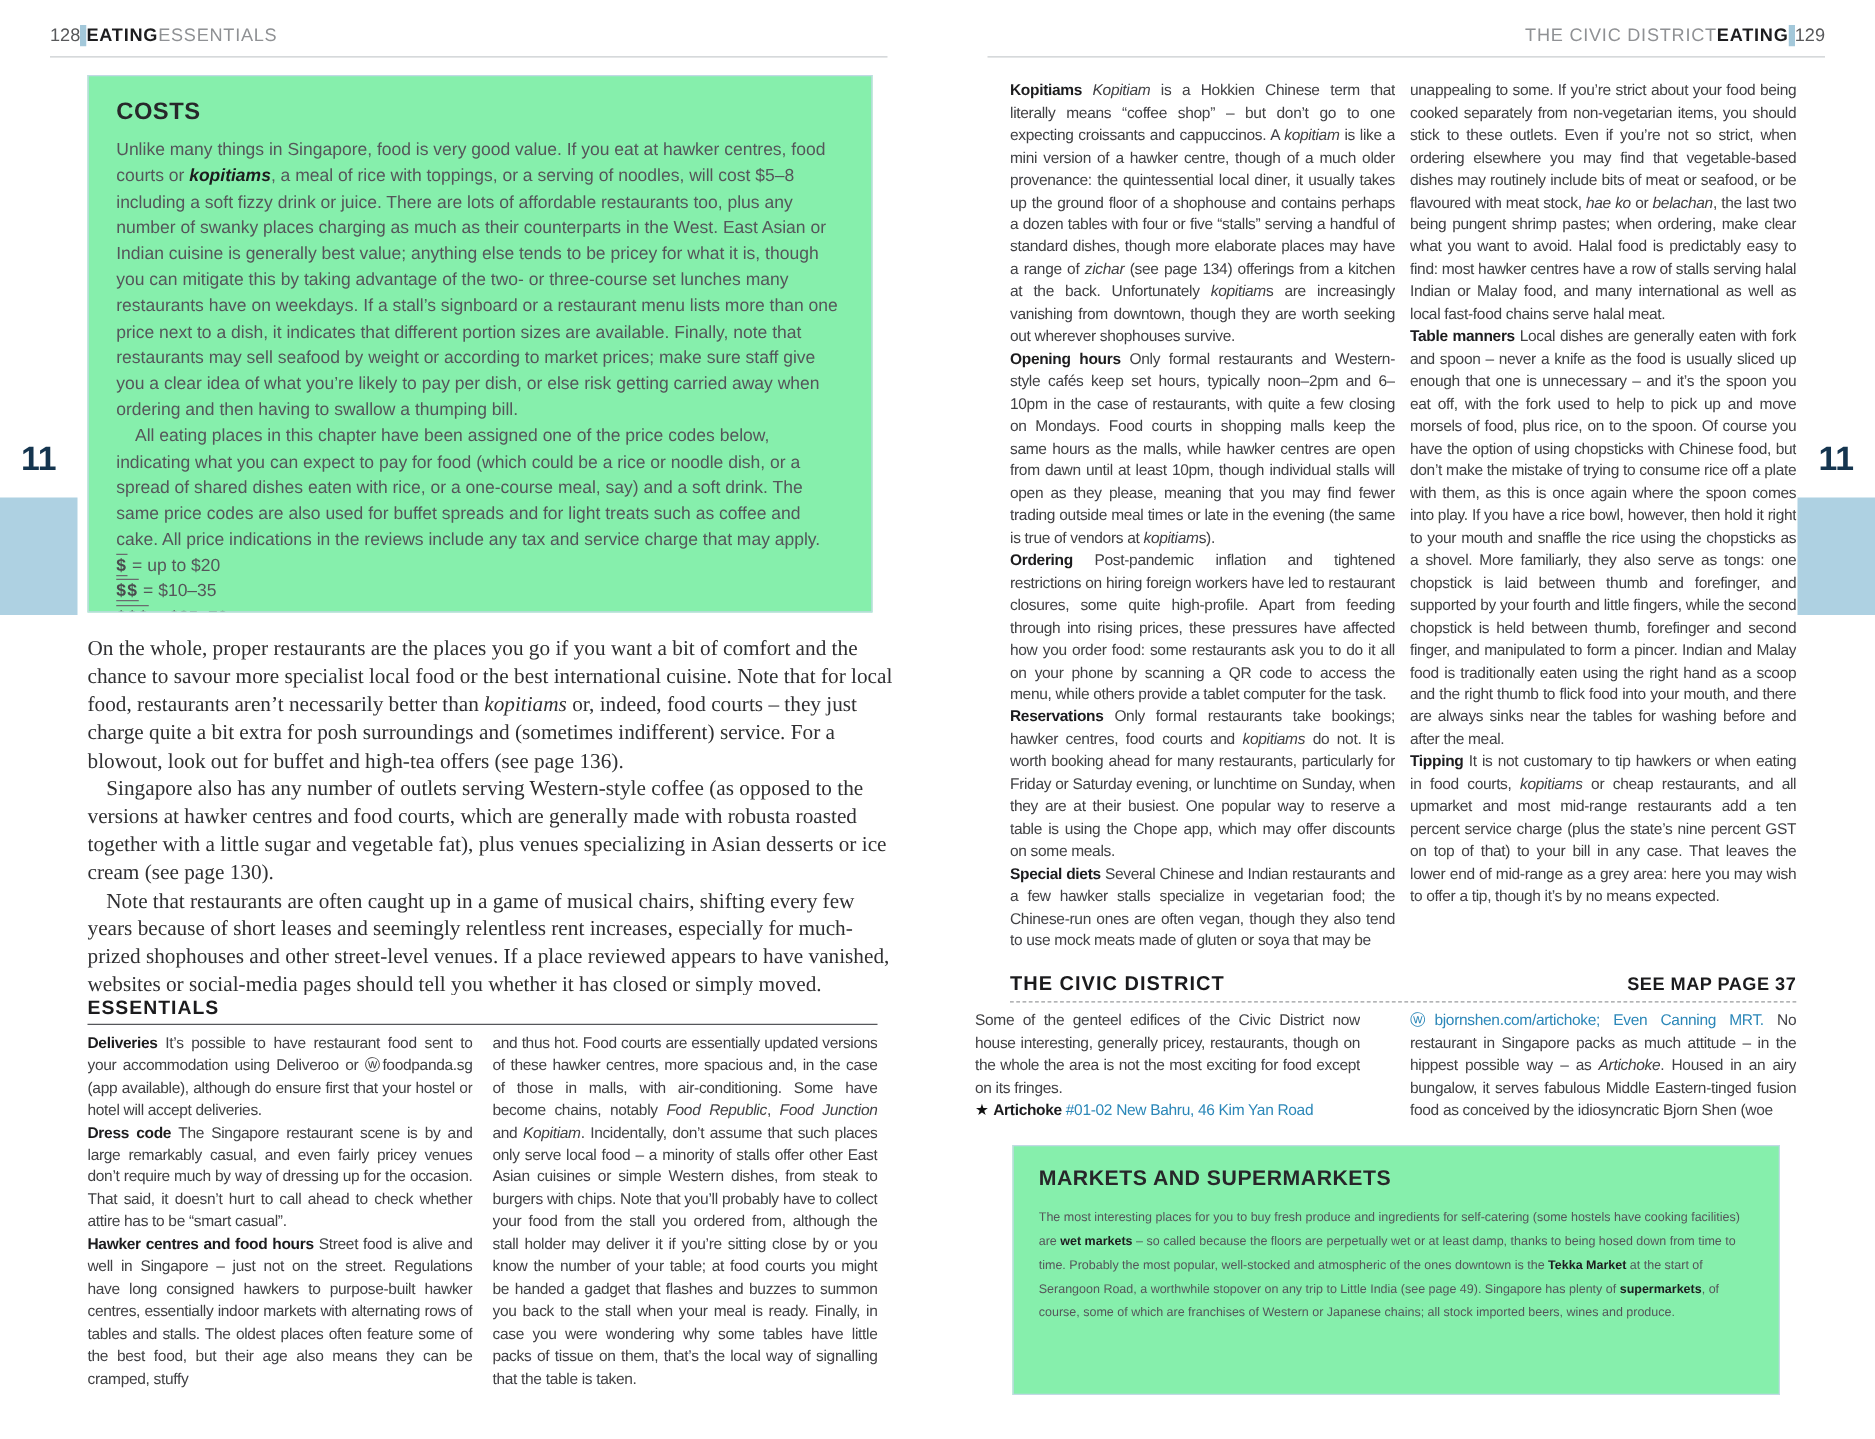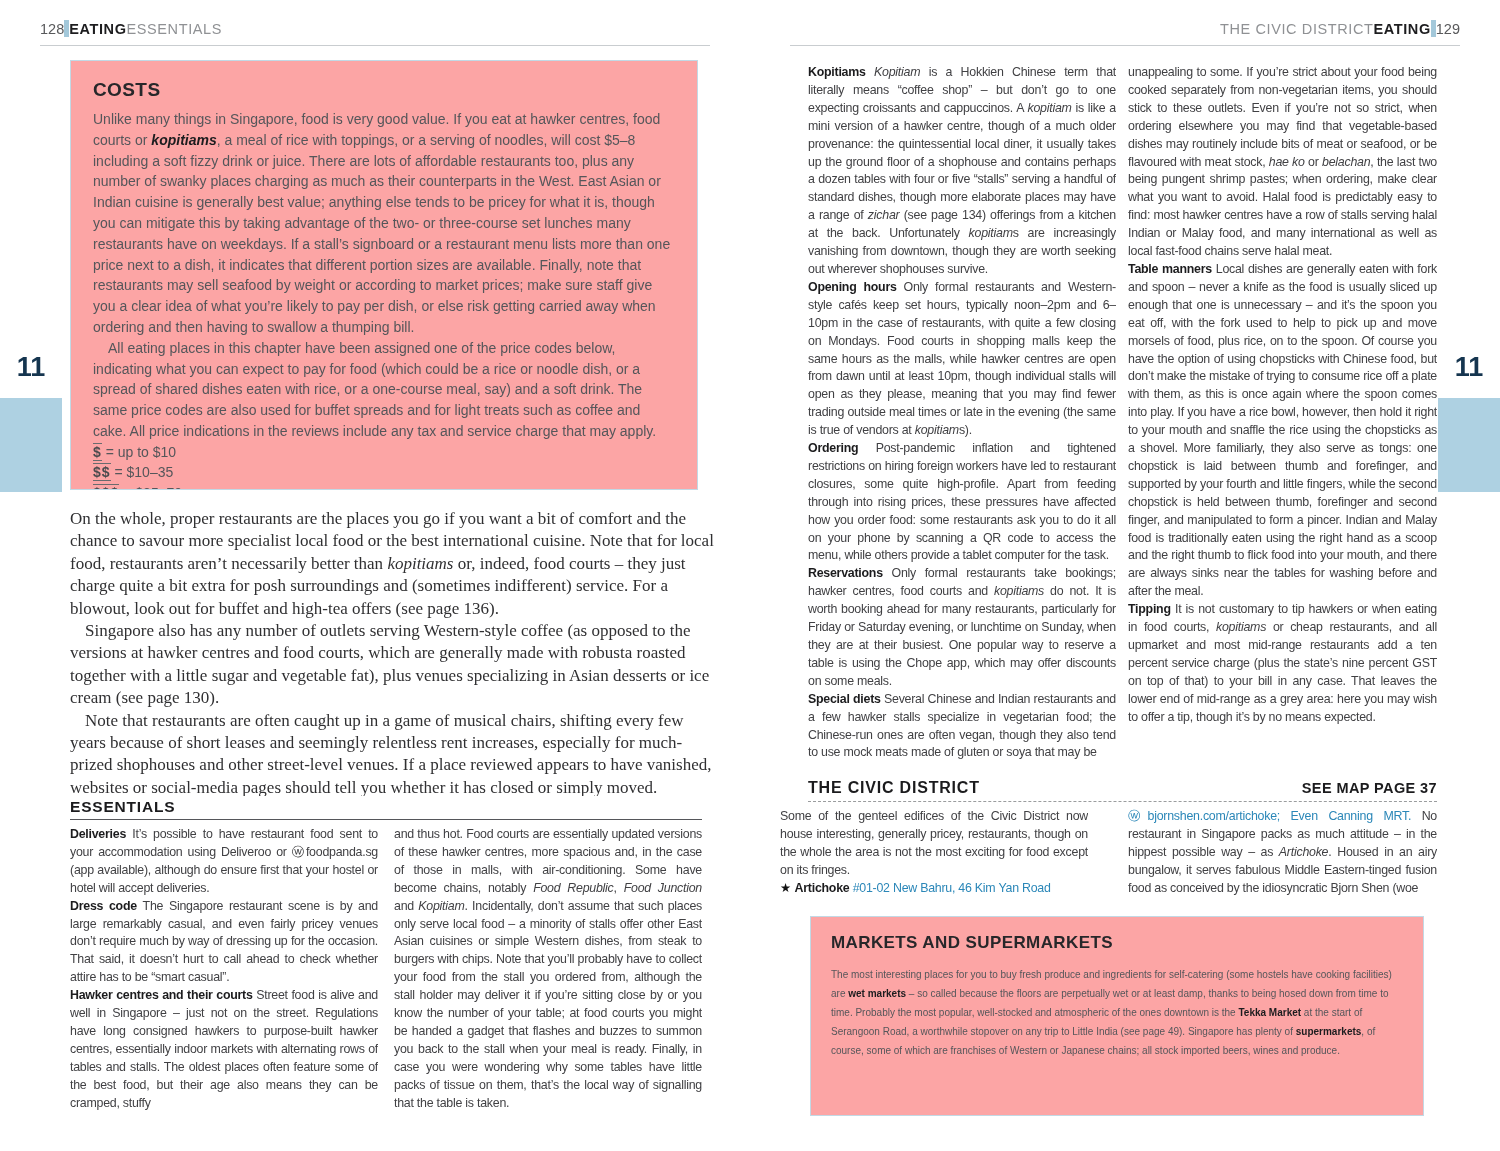--- a/index.html
+++ b/index.html
@@ -15,21 +15,21 @@
   .hdr .bar{width:5px;height:17px;background:#a3c8da;display:inline-block;}
   .hdr .bold{font-weight:700;color:#1d1d1f;}
   .hdr .light{color:#8f9194;}
   .hdr-rule{height:0;border-top:1px solid #c9cdd0;}
 
   
   .tab-num{font-weight:700;font-size:27px;color:#15354f;text-align:center;width:62px;}
   .tab-block{width:62px;height:94px;background:#aed1e2;}
 
   
-  .bluebox{background:#fca5a5;border:1px solid #c2d9e5;box-sizing:border-box;overflow:hidden;}
+  .bluebox{background:#86efac;border:1px solid #c2d9e5;box-sizing:border-box;overflow:hidden;}
   .bluebox h2{margin:0 0 8px 0;font-size:19px;font-weight:800;color:#27272a;letter-spacing:.4px;}
   .boxbody{font-size:14px;line-height:20.8px;color:#55565a;text-align:left;}
   .boxbody p{margin:0;}
   .ind{text-indent:15px;}
 
   .pcode-line{font-size:14px;line-height:20.5px;color:#55565a;}
   .pcode{font-weight:700;color:#4a4b4e;border-top:1.5px solid #6a6b6e;border-bottom:1.5px solid #6a6b6e;letter-spacing:1px;}
 
   
   .serif{font-family:Liberation Serif, serif;font-size:17px;line-height:22.4px;color:#303032;}
@@ -69,40 +69,40 @@
 <div class="abs hdr-rule" style="left:40px;top:45px;width:670px;"></div>
 
 <div class="abs tab-num" style="left:0;top:352px;">11</div>
 <div class="abs tab-block" style="left:0;top:398px;"></div>
 
 <div class="abs bluebox" style="left:70px;top:60px;width:628px;height:430px;padding:18px 22px;">
   <h2>COSTS</h2>
   <div class="boxbody">
     <p><span>Unlike many things in Singapore, food is very good value. If you eat at hawker centres, food courts or </span><span class="seg-bi">kopitiams</span><span>, a meal of rice with toppings, or a serving of noodles, will cost $5–8 including a soft fizzy drink or juice. There are lots of affordable restaurants too, plus any number of swanky places charging as much as their counterparts in the West. East Asian or Indian cuisine is generally best value; anything else tends to be pricey for what it is, though you can mitigate this by taking advantage of the two- or three-course set lunches many restaurants have on weekdays. If a stall’s signboard or a restaurant menu lists more than one price next to a dish, it indicates that different portion sizes are available. Finally, note that restaurants may sell seafood by weight or according to market prices; make sure staff give you a clear idea of what you’re likely to pay per dish, or else risk getting carried away when ordering and then having to swallow a thumping bill.</span></p>
     <p class="ind"><span>All eating places in this chapter have been assigned one of the price codes below, indicating what you can expect to pay for food (which could be a rice or noodle dish, or a spread of shared dishes eaten with rice, or a one-course meal, say) and a soft drink. The same price codes are also used for buffet spreads and for light treats such as coffee and cake. All price indications in the reviews include any tax and service charge that may apply.</span></p>
-    <div class="pcode-line"><span class="pcode">$</span><span> = up to $10</span></div>
+    <div class="pcode-line"><span class="pcode">$</span><span> = up to $20</span></div>
     <div class="pcode-line"><span class="pcode">$$</span><span> = $10–35</span></div>
     <div class="pcode-line"><span class="pcode">$$$</span><span> = $35–70</span></div>
 
   </div>
 </div>
 
 <div class="abs serif" style="left:70px;top:508px;width:645px;height:288px;overflow:hidden;">
   <p><span>On the whole, proper restaurants are the places you go if you want a bit of comfort and the chance to savour more specialist local food or the best international cuisine. Note that for local food, restaurants aren’t necessarily better than </span><span class="seg-i">kopitiams</span><span> or, indeed, food courts – they just charge quite a bit extra for posh surroundings and (sometimes indifferent) service. For a blowout, look out for buffet and high-tea offers (see page 136).</span></p>
   <p class="ind"><span>Singapore also has any number of outlets serving Western-style coffee (as opposed to the versions at hawker centres and food courts, which are generally made with robusta roasted together with a little sugar and vegetable fat), plus venues specializing in Asian desserts or ice cream (see page 130).</span></p>
   <p class="ind"><span>Note that restaurants are often caught up in a game of musical chairs, shifting every few years because of short leases and seemingly relentless rent increases, especially for much-prized shophouses and other street-level venues. If a place reviewed appears to have vanished, websites or social-media pages should tell you whether it has closed or simply moved.</span></p>
 </div>
 
 <div class="abs secttl" style="left:70px;top:798px;">ESSENTIALS</div>
 <div class="abs sect-rule" style="left:70px;top:819px;width:632px;"></div>
 
 <div class="abs cols-text" style="left:70px;top:826px;width:308px;height:296px;">
   <p><span class="seg-b">Deliveries </span><span>It’s possible to have restaurant food sent to your accommodation using Deliveroo or </span><span class="seg-w">ⓦ</span><span>foodpanda.sg (app available), although do ensure first that your hostel or hotel will accept deliveries.</span></p>
   <p><span class="seg-b">Dress code </span><span>The Singapore restaurant scene is by and large remarkably casual, and even fairly pricey venues don’t require much by way of dressing up for the occasion. That said, it doesn’t hurt to call ahead to check whether attire has to be “smart casual”.</span></p>
-  <p><span class="seg-b">Hawker centres and their courts </span><span>Street food is alive and well in Singapore – just not on the street. Regulations have long consigned hawkers to purpose-built hawker centres, essentially indoor markets with alternating rows of tables and stalls. The oldest places often feature some of the best food, but their age also means they can be cramped, stuffy</span></p>
+  <p><span class="seg-b">Hawker centres and food hours </span><span>Street food is alive and well in Singapore – just not on the street. Regulations have long consigned hawkers to purpose-built hawker centres, essentially indoor markets with alternating rows of tables and stalls. The oldest places often feature some of the best food, but their age also means they can be cramped, stuffy</span></p>
 </div>
 <div class="abs cols-text" style="left:394px;top:826px;width:308px;height:296px;">
   <p><span>and thus hot. Food courts are essentially updated versions of these hawker centres, more spacious and, in the case of those in malls, with air-conditioning. Some have become chains, notably </span><span class="seg-i">Food Republic</span><span>, </span><span class="seg-i">Food Junction</span><span> and </span><span class="seg-i">Kopitiam</span><span>. Incidentally, don’t assume that such places only serve local food – a minority of stalls offer other East Asian cuisines or simple Western dishes, from steak to burgers with chips. Note that you’ll probably have to collect your food from the stall you ordered from, although the stall holder may deliver it if you’re sitting close by or you know the number of your table; at food courts you might be handed a gadget that flashes and buzzes to summon you back to the stall when your meal is ready. Finally, in case you were wondering why some tables have little packs of tissue on them, that’s the local way of signalling that the table is taken.</span></p>
 </div>
 
 <div class="abs hdr" style="right:40px;top:20px;justify-content:flex-end;">
   <span class="light">THE CIVIC DISTRICT</span>
   <span class="bold">EATING</span>
   <span class="bar"></span>
   <span class="pagenum">129</span>

